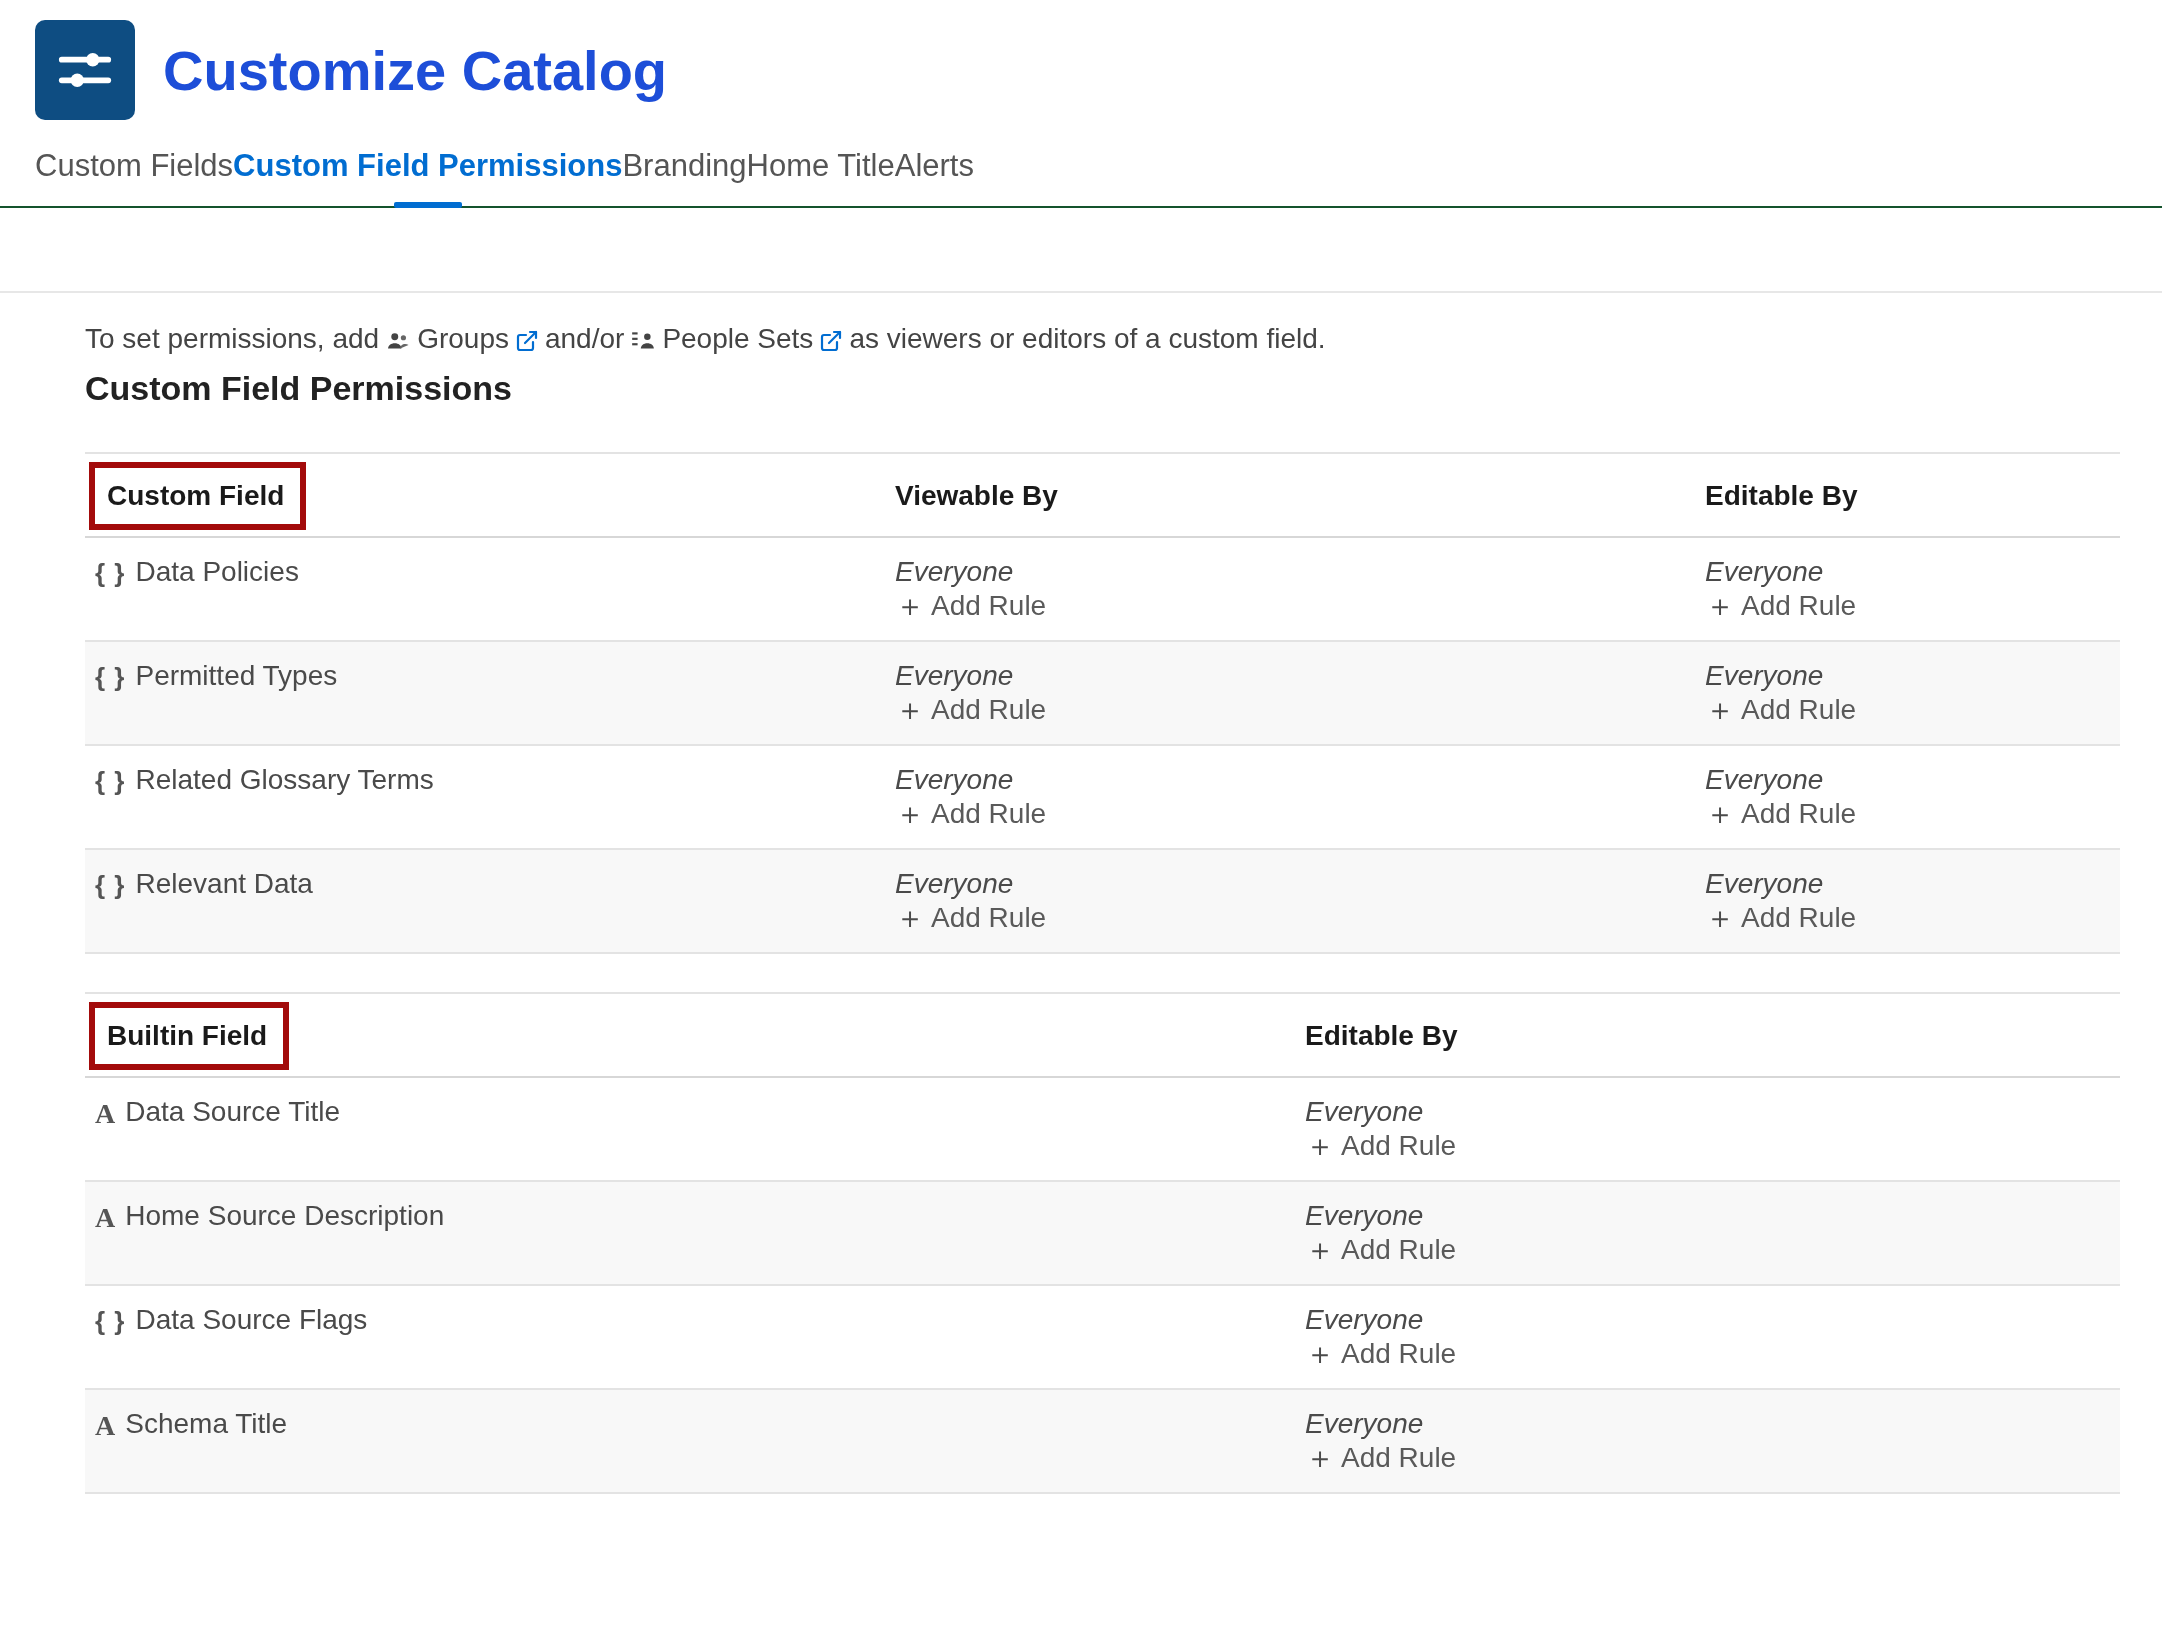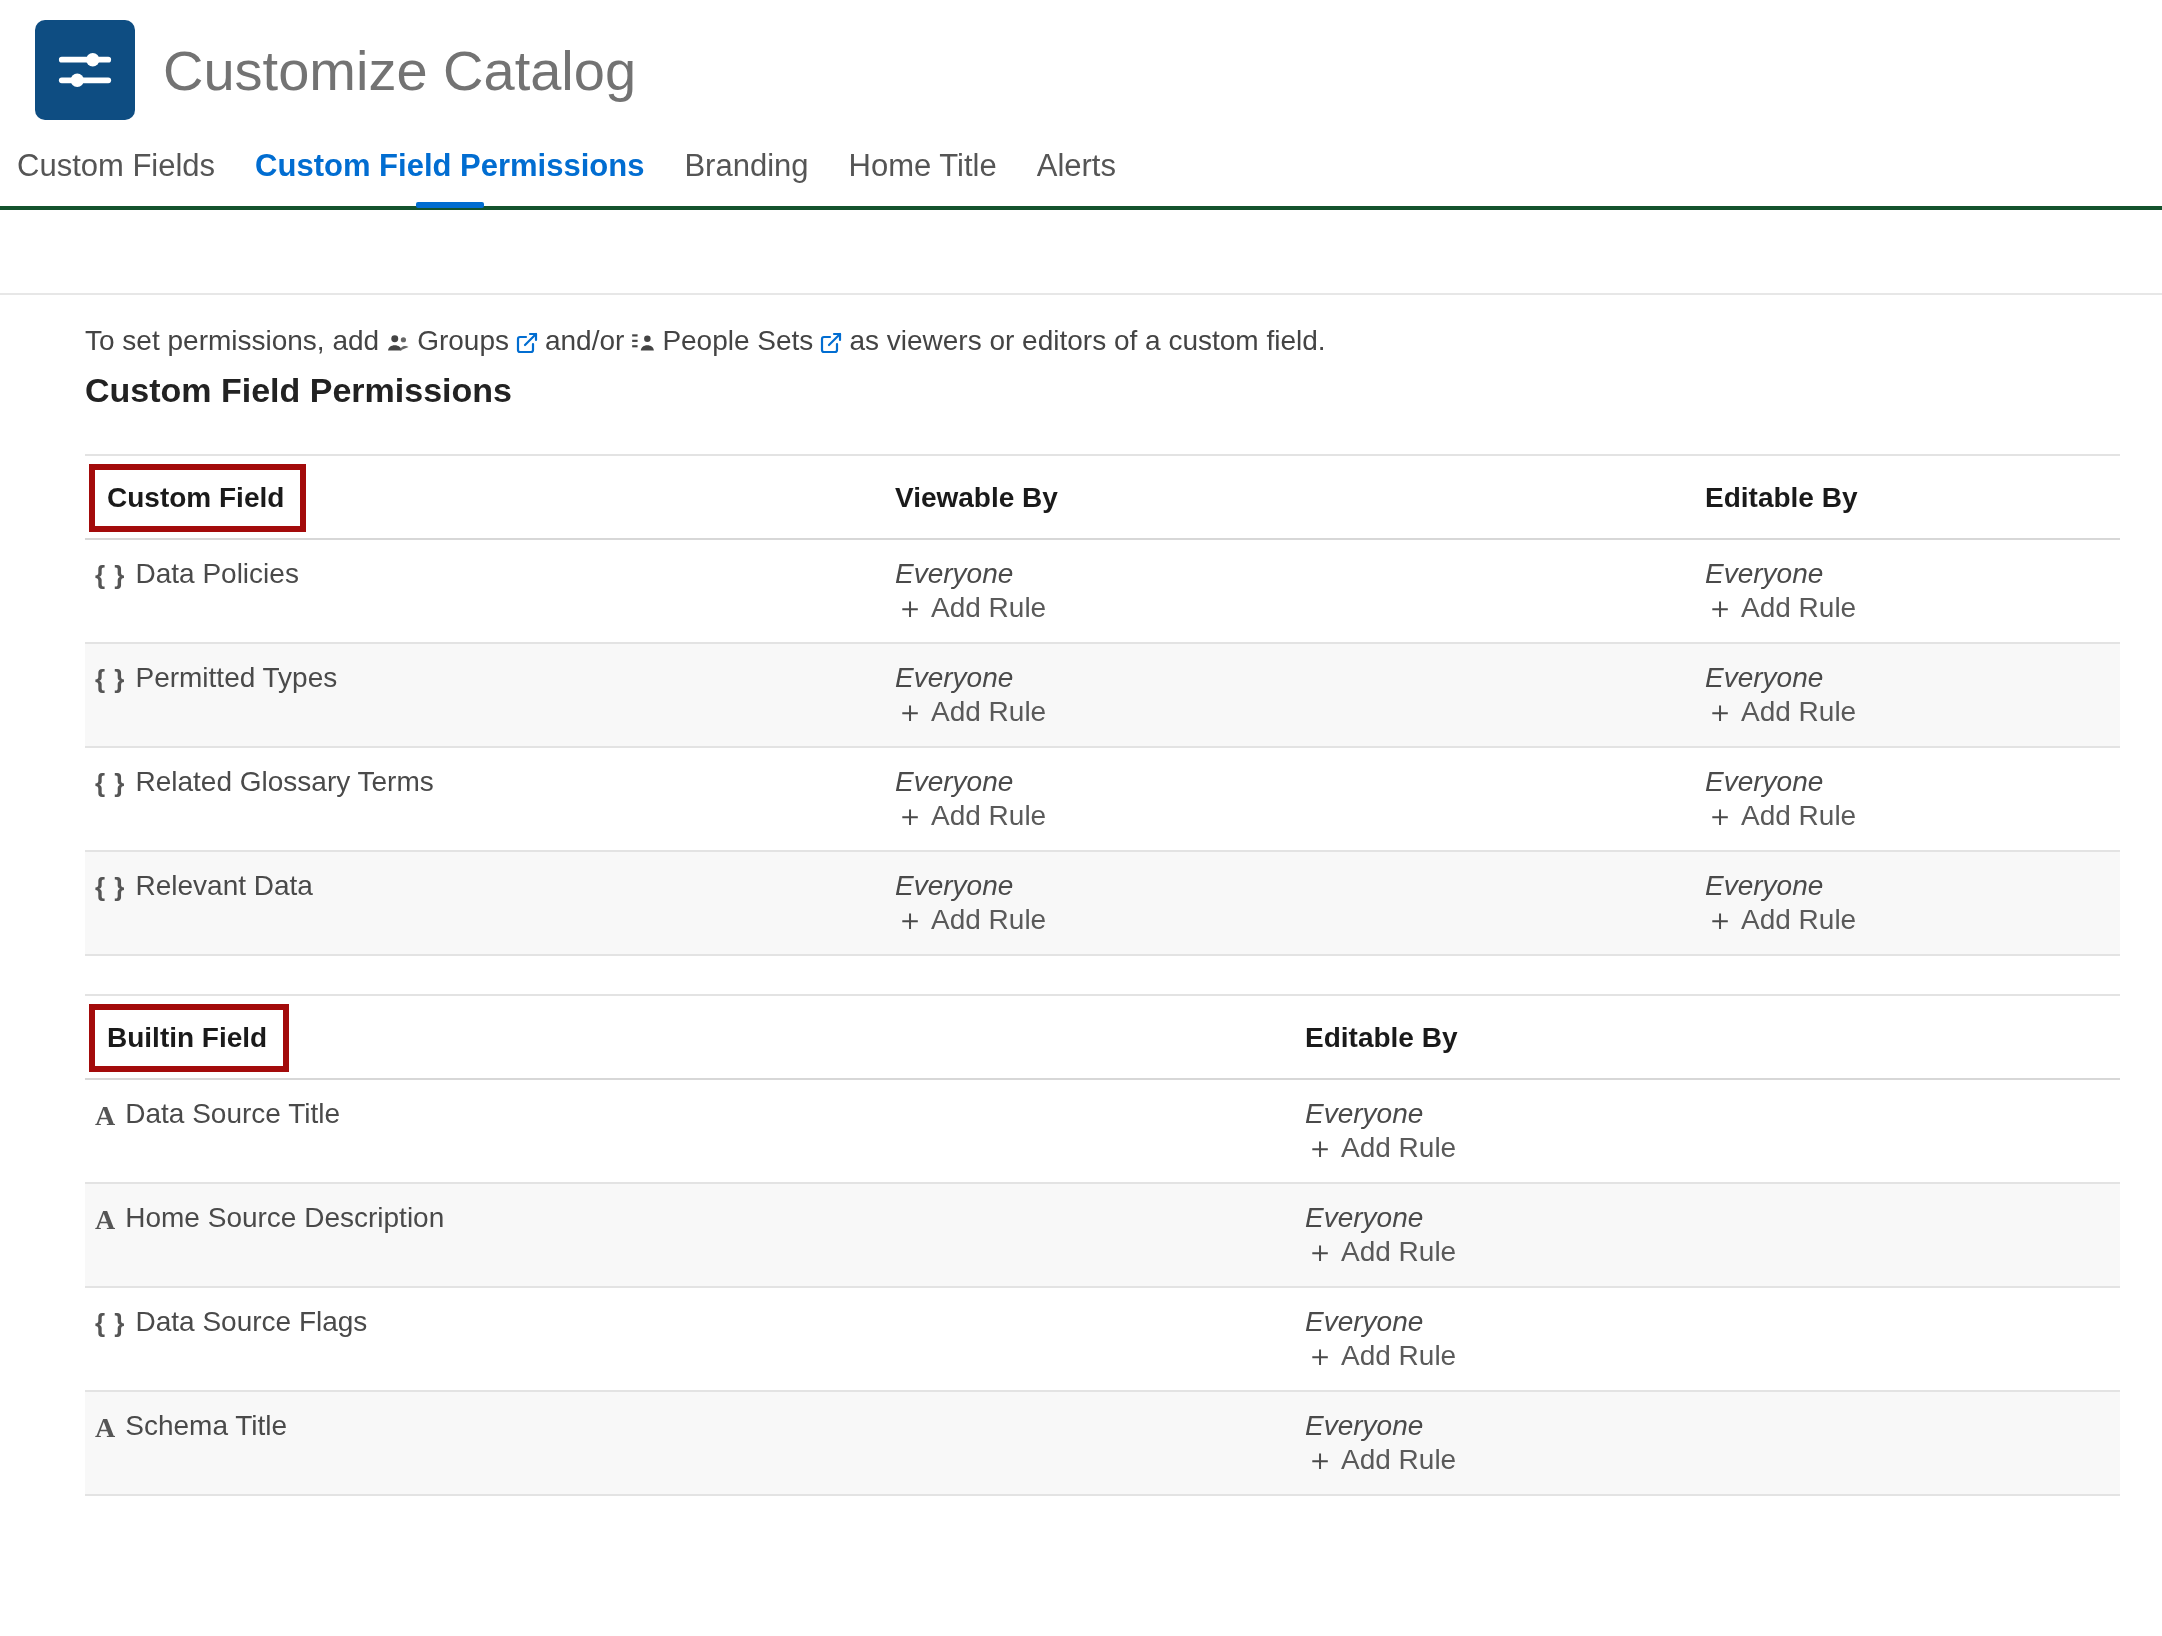--- a/index.html
+++ b/index.html
@@ -9,24 +9,24 @@
       background: #fff;
       font-size: 16px;
     }
     .page { width: 2162px; }
     
     .header { display: flex; align-items: center; padding: 20px 35px 10px 35px; gap: 28px; }
     .header-icon {
       width: 100px; height: 100px; background: #0e4d82; border-radius: 10px;
       display: flex; align-items: center; justify-content: center; flex-shrink: 0;
     }
-    .page-title { font-size: 56px; font-weight: 400; color: #737373; }
+    .page-title { font-size: 56px; font-weight: 700; color: #1d4ed8; }
     
     .tabs {
-      display: flex; gap: 40px; padding: 18px 35px 0 17px; border-bottom: 4px solid #14532d;
+      display: flex; padding: 18px 35px 0 35px; border-bottom: 2px solid #14532d;
       font-size: 31px; color: #555;
     }
     .tab { cursor: pointer; padding-bottom: 22px; position: relative; color: #555; }
     .tab.active { color: #016dd1; font-weight: 600; }
     .tab.active::after {
       content: ""; position: absolute; bottom: -2px; left: 50%; transform: translateX(-50%);
       width: 68px; height: 6px; background: #016dd1; border-radius: 2px;
     }
     
     .spacer-bar { height: 85px; border-bottom: 2px solid #e7e7e7; }

